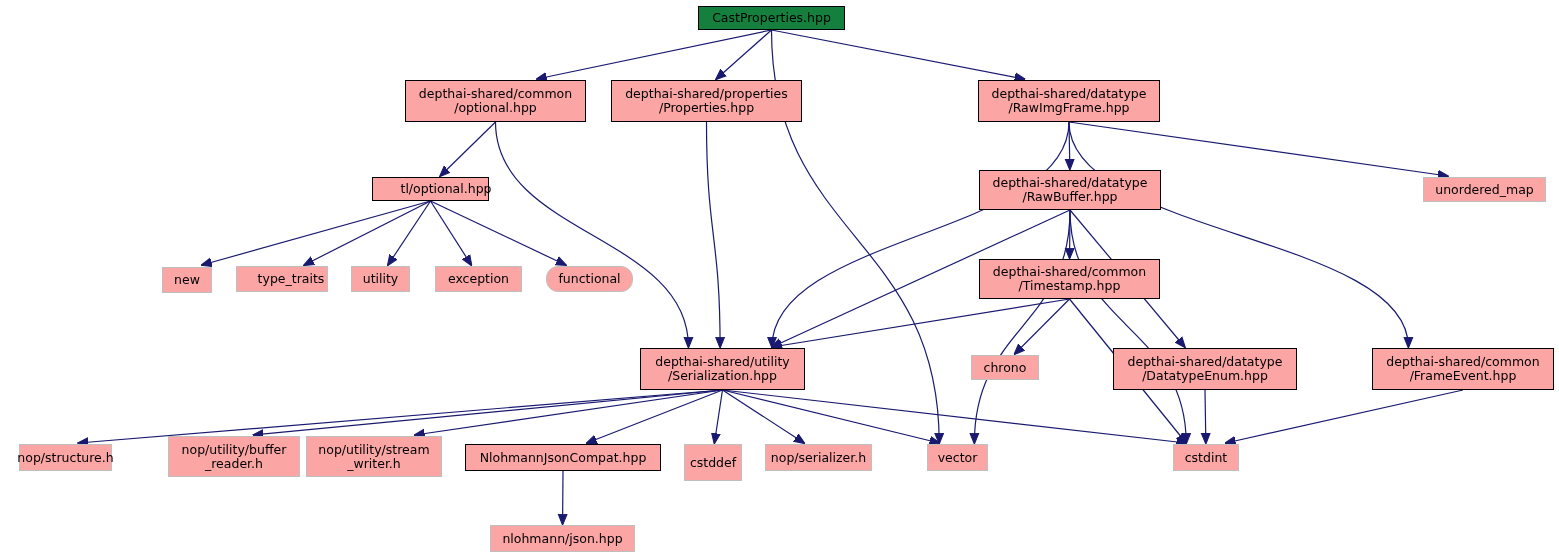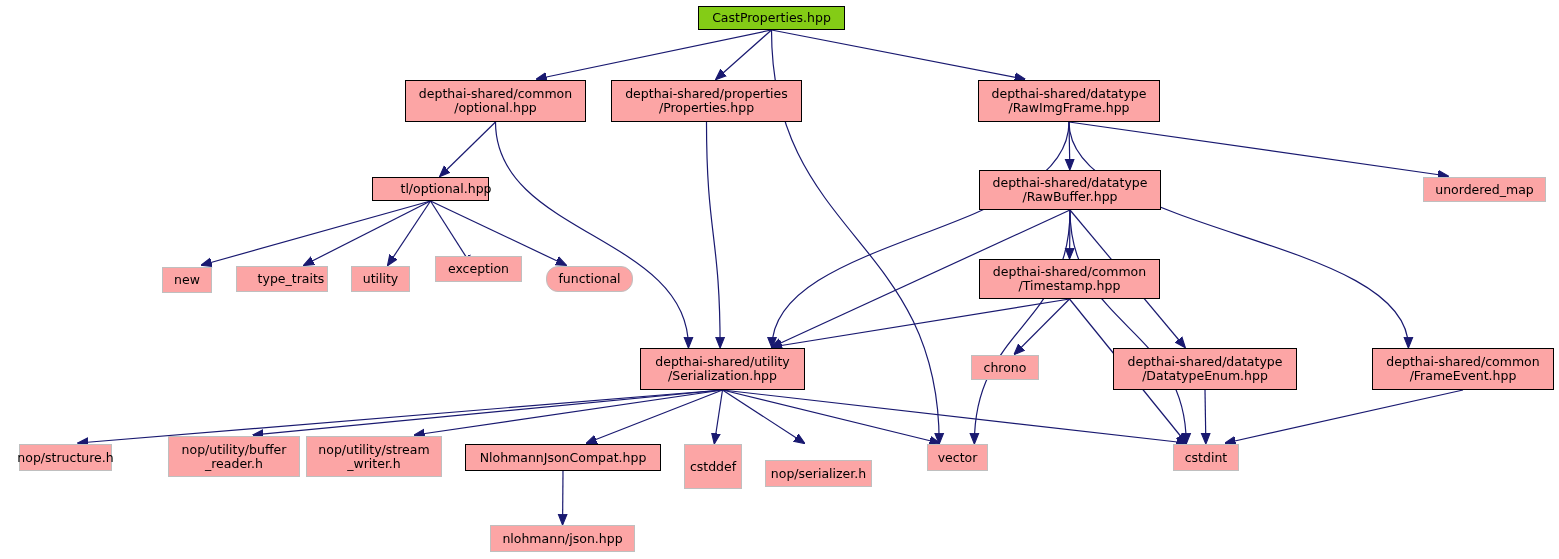--- a/index.html
+++ b/index.html
@@ -3,21 +3,21 @@
   <meta charset="utf-8">
   <style>
     html, body { margin: 0; padding: 0; background: #ffffff; }
     body { width: 1559px; height: 559px; position: relative; overflow: hidden;
            font-family: "DejaVu Sans", sans-serif; }
     #graph { position: absolute; left: 0; top: 0; width: 1559px; height: 559px; }
     .node { position: absolute; box-sizing: border-box; background: #fca5a5;
             font-size: 12.5px; line-height: 14px; color: #000000; text-align: center;
             display: flex; align-items: center; justify-content: center; white-space: pre; }
     .node.internal { border: 1px solid #000000; cursor: pointer; }
-    .node.root { border: 1px solid #000000; background: #84cc16; }
+    .node.root { border: 1px solid #000000; background: #15803d; }
     .node.external { border: 1px solid #bfbfbf; }
   </style>
 </head>
 <body>
 
 <svg id="graph" xmlns="http://www.w3.org/2000/svg">
   <defs>
     <marker id="arrow" viewBox="0 0 10 10" refX="9" refY="5" markerWidth="9" markerHeight="9" orient="auto-start-reverse">
       <path d="M0,1 L10,5 L0,9 z" fill="#191970" stroke="#191970"></path>
     </marker>
@@ -69,35 +69,35 @@
 /Properties.hpp</div>
     <div class="node internal" style="left: 978px; top: 80px; width: 182px; height: 42px;">depthai-shared/datatype
 /RawImgFrame.hpp</div>
     <div class="node internal" style="left: 372px; top: 177px; width: 117px; height: 24px; padding-left: 31px;">tl/optional.hpp</div>
     <div class="node internal" style="left: 979px; top: 170px; width: 182px; height: 40px;">depthai-shared/datatype
 /RawBuffer.hpp</div>
     <div class="node external" style="left: 1423px; top: 177px; width: 123px; height: 25px;">unordered_map</div>
     <div class="node external" style="left: 162px; top: 267px; width: 50px; height: 26px;">new</div>
     <div class="node external" style="left: 236px; top: 266px; width: 92px; height: 26px; padding-left: 18px;">type_traits</div>
     <div class="node external" style="left: 351px; top: 266px; width: 59px; height: 26px;">utility</div>
-    <div class="node external" style="left: 435px; top: 256px; width: 87px; height: 26px;">exception</div>
+    <div class="node external" style="left: 435px; top: 266px; width: 87px; height: 26px;">exception</div>
     <div class="node external" style="left: 546px; top: 266px; width: 87px; height: 26px; border-radius: 12px;">functional</div>
     <div class="node internal" style="left: 979px; top: 259px; width: 181px; height: 40px;">depthai-shared/common
 /Timestamp.hpp</div>
     <div class="node internal" style="left: 640px; top: 348px; width: 165px; height: 42px;">depthai-shared/utility
 /Serialization.hpp</div>
     <div class="node external" style="left: 971px; top: 355px; width: 68px; height: 25px;">chrono</div>
     <div class="node internal" style="left: 1113px; top: 348px; width: 184px; height: 42px;">depthai-shared/datatype
 /DatatypeEnum.hpp</div>
     <div class="node internal" style="left: 1372px; top: 348px; width: 182px; height: 42px;">depthai-shared/common
 /FrameEvent.hpp</div>
     <div class="node external" style="left: 19px; top: 444px; width: 93px; height: 27px;">nop/structure.h</div>
     <div class="node external" style="left: 148px; top: 436px; width: 132px; height: 41px; margin-left: 20px;">nop/utility/buffer
 _reader.h</div>
     <div class="node external" style="left: 306px; top: 436px; width: 136px; height: 41px;">nop/utility/stream
 _writer.h</div>
     <div class="node internal" style="left: 465px; top: 444px; width: 196px; height: 27px;">NlohmannJsonCompat.hpp</div>
-    <div class="node external" style="left: 684px; top: 444px; width: 58px; height: 45px;">cstddef</div>
-    <div class="node external" style="left: 765px; top: 444px; width: 107px; height: 27px; margin-top: 16px;">nop/serializer.h</div>
+    <div class="node external" style="left: 684px; top: 444px; width: 58px; height: 37px;">cstddef</div>
+    <div class="node external" style="left: 765px; top: 444px; width: 107px; height: 27px;">nop/serializer.h</div>
     <div class="node external" style="left: 927px; top: 444px; width: 61px; height: 27px;">vector</div>
     <div class="node external" style="left: 1173px; top: 444px; width: 66px; height: 27px;">cstdint</div>
     <div class="node external" style="left: 490px; top: 525px; width: 145px; height: 27px;">nlohmann/json.hpp</div>
   </div>
 
 </body></html>

